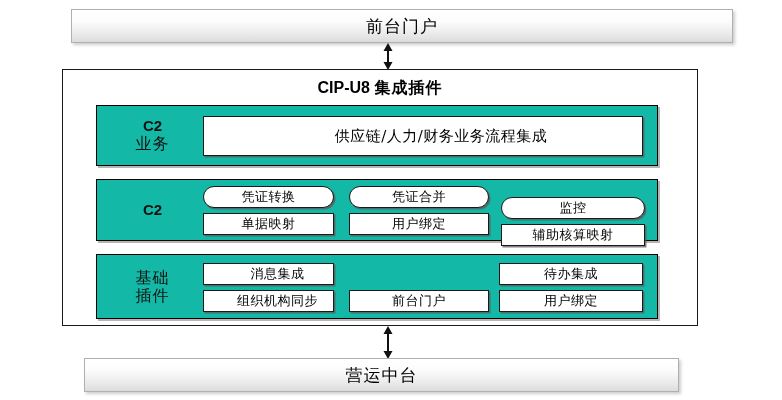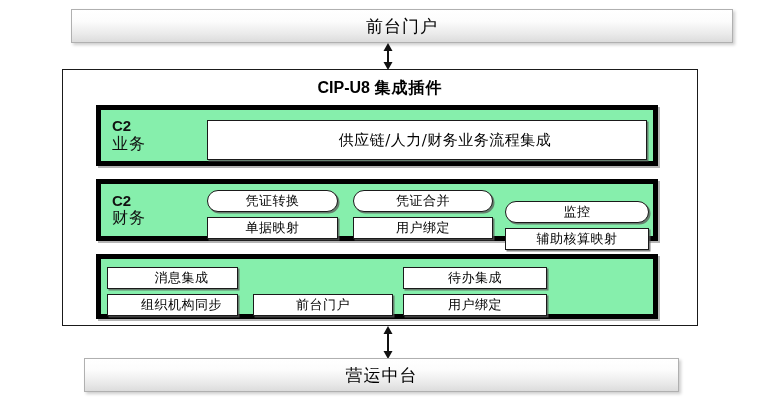--- a/index.html
+++ b/index.html
@@ -96,25 +96,26 @@
   #main-title .cjk {
     font-family: "DejaVu Serif", "Liberation Serif", serif;
     font-weight: bold;
     letter-spacing: 1px;
   }
 
   
   .section {
     position: absolute;
     box-sizing: border-box;
-    border: 5px solid #000000;
-    background: #86efac;
+    border: 1px solid #000000;
+    background: #14b8a6;
     box-shadow: 2px 2px 0 rgba(120,120,120,0.55);
     display: flex;
     align-items: center;
+    text-align: center;
   }
   #section-business { left: 33px; top: 35px;  width: 562px; height: 61px; }
   #section-finance  { left: 33px; top: 109px; width: 562px; height: 62px; }
   #section-base     { left: 33px; top: 184px; width: 562px; height: 65px; }
 
   .section-label {
     width: 100px;
     flex: 0 0 100px;
     padding-left: 11px;
     box-sizing: border-box;
@@ -214,33 +215,36 @@
         <span class="lbl-bot">业务</span>
       </div>
       <div class="section-body">
         <div class="chip chip-wide">供应链/人力/财务业务流程集成</div>
       </div>
     </div>
 
     <div class="section" id="section-finance">
       <div class="section-label">
         <span class="lbl-top">C2</span>
-        <span class="lbl-bot">财务</span>
       </div>
       <div class="section-body">
         <div class="chip chip-r1 chip-c1">凭证转换</div>
         <div class="chip chip-r1 chip-c2">凭证合并</div>
         <div class="chip chip-r1 chip-c3">监控</div>
         <div class="chip chip-r2 chip-c1">单据映射</div>
         <div class="chip chip-r2 chip-c2">用户绑定</div>
         <div class="chip chip-r2 chip-c3">辅助核算映射</div>
       </div>
     </div>
 
     <div class="section" id="section-base">
+      <div class="section-label serif-both">
+        <span class="lbl-top">基础</span>
+        <span class="lbl-bot">插件</span>
+      </div>
       <div class="section-body">
         <div class="chip chip-b-r1 chip-b-c1">消息集成</div>
         <div class="chip chip-b-r1 chip-b-c3">待办集成</div>
         <div class="chip chip-b-r2 chip-b-c1">组织机构同步</div>
         <div class="chip chip-b-r2 chip-b-c2">前台门户</div>
         <div class="chip chip-b-r2 chip-b-c3">用户绑定</div>
       </div>
     </div>
 
   </div>

